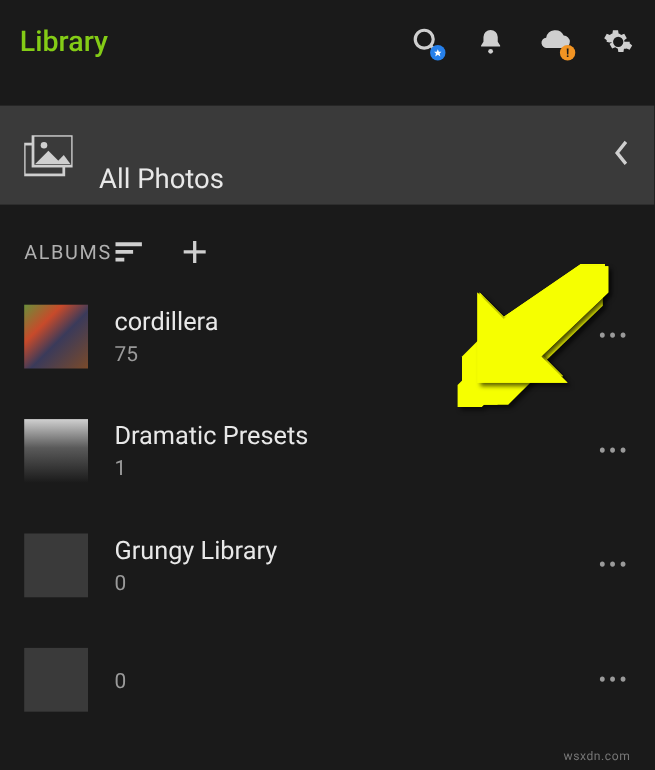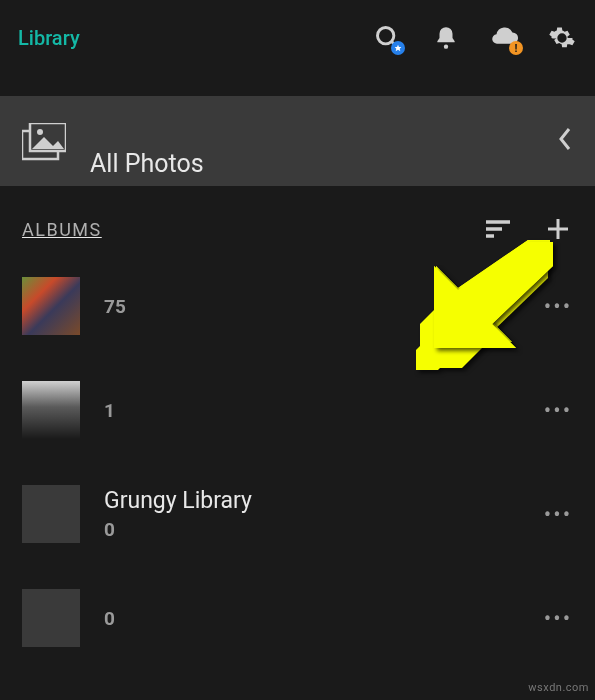--- a/index.html
+++ b/index.html
@@ -14,23 +14,23 @@
     position: relative;
   }
   .header {
     display: flex;
     align-items: center;
     justify-content: space-between;
     padding: 18px 18px 18px 18px;
     height: 40px;
   }
   .header-title {
-    font-size: 20px;
+    font-size: 26px;
     font-weight: 500;
-    color: #14b8a6;
+    color: #84cc16;
   }
   .header-icons {
     display: flex;
     align-items: center;
     gap: 28px;
   }
   .icon-btn {
     width: 30px;
     height: 30px;
     display: flex;
@@ -75,23 +75,21 @@
     height: 36px;
     position: relative;
   }
   .all-photos-text { flex: 1; display:flex; flex-direction:column; gap:4px; }
   .all-photos-title { font-size: 25px; color:#e8e8e8;margin-top:44px; }
   .all-photos-count { font-size: 19px; color:#9a9a9a; }
   .chevron { color:#cfcfcf; }
   .section-header {
     display:flex;
     align-items:center;
-    justify-content:space-between;
     padding: 28px 22px 10px 22px;
-    text-decoration: underline;
   }
   .section-label {
     font-size: 18px;
     letter-spacing: 1.5px;
     color:#b0b0b0;
   }
   .section-actions { display:flex; align-items:center; gap:30px; }
   .album-list { display:flex; flex-direction:column; }
   .album-row {
     display:flex;
@@ -109,32 +107,32 @@
     background-position:center;
   }
   .thumb-cordillera {
     background: linear-gradient(135deg, #6a8f3a 0%, #c84a2a 30%, #3a3a5a 55%, #7a4a2a 100%);
   }
   .thumb-dramatic {
     background: linear-gradient(180deg, #d0d0d0 0%, #5a5a5a 45%, #1a1a1a 100%);
   }
   .album-text { flex:1; display:flex; flex-direction:column; gap:4px; }
   .album-title { font-size:23px; color:#e8e8e8; }
-  .album-count { font-size:19px; color:#9a9a9a;font-weight:bold; }
+  .album-count { font-size:19px; color:#9a9a9a; }
   .more-btn { color:#9a9a9a; font-size:22px; letter-spacing:2px; cursor:pointer; width:30px; text-align:center; }
   .arrow-annotation {
     position:absolute;
     left: 380px;
     top: 242px;
     pointer-events:none;
     filter: drop-shadow(3px 3px 2px rgba(0,0,0,0.6));
   }
   .watermark {
     position:absolute;
-    right:6px;
+    right:22px;
     bottom:6px;
     font-size:11px;
     color:#777;
     letter-spacing:0.5px;
     margin-top:19px;
   }
 </style>
 </head>
 <body>
 
@@ -209,28 +207,30 @@
       </svg>
     </div>
   </div>
 </div>
 
 <div class="album-list">
 
   <div class="album-row">
     <div class="album-thumb thumb-cordillera"></div>
     <div class="album-text">
+      <div class="album-title">cordillera</div>
       <div class="album-count">75</div>
     </div>
     <div class="more-btn">•••</div>
   </div>
 
   <div class="album-row">
     <div class="album-thumb thumb-dramatic"></div>
     <div class="album-text">
+      <div class="album-title">Dramatic Presets</div>
       <div class="album-count">1</div>
     </div>
     <div class="more-btn">•••</div>
   </div>
 
   <div class="album-row">
     <div class="album-thumb"></div>
     <div class="album-text">
       <div class="album-title">Grungy Library</div>
       <div class="album-count">0</div>

